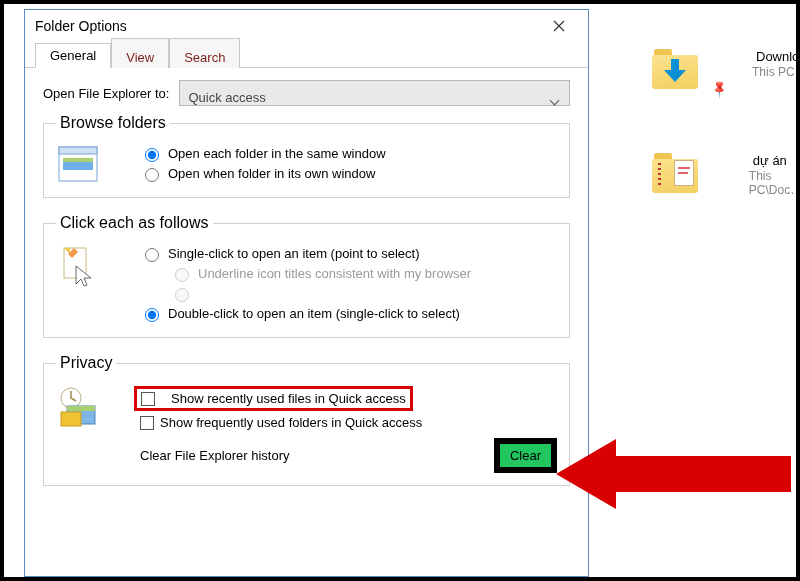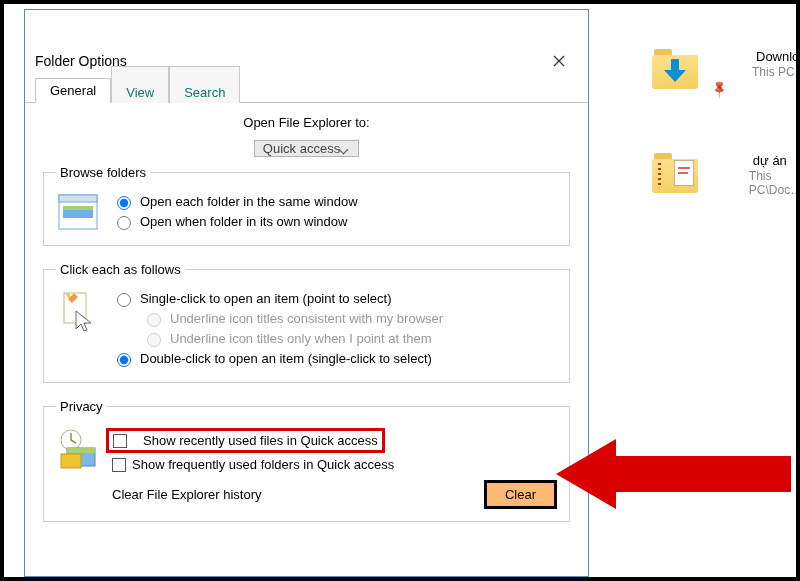--- a/index.html
+++ b/index.html
@@ -24,21 +24,20 @@
     height: 568px;
     background: #fff;
     border: 1px solid #5a8bc0;
   }
   .titlebar {
     display: flex;
     align-items: center;
     justify-content: space-between;
     height: 32px;
     padding: 0 8px 0 10px;
-    margin-top: 35px;
   }
   .titlebar .title {
     font-size: 14px;
   }
   .close-btn {
     width: 42px;
     height: 28px;
     display: flex;
     align-items: center;
     justify-content: center;
@@ -68,50 +67,49 @@
     padding: 4px 14px;
     background: #fff;
     font-size: 13px;
     cursor: pointer;
     position: relative;
     z-index: 1;
     margin-right: 0;
   }
   .tab.inactive {
     background: #f6f6f6;
-    color: #0f766e;
+    color: #7f1d1d;
     margin-top: 2px;
-    padding-top: 18px;
+    padding-top: 11px;
     padding-bottom: 3px;
   }
   .tab.active {
     background: #fff;
     border-bottom: 1px solid #fff;
   }
 
   .panel {
     padding: 12px 18px 0 18px;
   }
 
   .row-open {
     display: flex;
     align-items: center;
     gap: 10px;
     margin-bottom: 8px;
-    flex-direction: column;
   }
   .row-open label { font-size: 13px; }
   .combo {
     flex: 1;
-    height: 42px;
+    height: 26px;
     background: #e9e9e9;
     border: 1px solid #b5b5b5;
     color: #444;
     display: flex;
-    align-items: center;
+    align-items: flex-end;
     justify-content: space-between;
     padding: 0 8px;
     cursor: pointer;
   }
   .chevron {
     width: 10px; height: 10px;
     display: inline-block;
     position: relative;
   }
   .chevron::before {
@@ -123,34 +121,34 @@
     border-bottom: 1.5px solid #555;
     transform: rotate(45deg);
   }
 
   fieldset {
     border: 1px solid #d0d0d0;
     margin: 0 0 16px 0;
     padding: 10px 12px 12px 12px;
   }
   fieldset legend {
-    font-size: 13px;
+    font-size: 16px;
     padding: 0 4px;
   }
 
   .fs-row { display: flex; align-items: flex-start; gap: 12px; }
   .fs-icon {
     width: 44px;
     flex-shrink: 0;
     display: flex;
     align-items: flex-start;
     justify-content: center;
     margin-top: 4px;
   }
-  .fs-options { flex: 1; }
+  .fs-options { flex: 1; margin-left: 28px; }
   .opt {
     display: flex;
     align-items: center;
     gap: 6px;
     margin: 3px 0;
     font-size: 13px;
   }
   .opt.indent { margin-left: 30px; }
   .opt input[type=radio] { width: 14px; height: 14px; }
   .opt span.disabled { color: #9a9a9a; }
@@ -172,23 +170,23 @@
   }
 
   .clear-row {
     display: flex;
     align-items: center;
     margin-top: 8px;
     margin-left: 56px;
   }
   .clear-row .lbl { flex: 1; }
   .btn {
-    border: 3px solid #000000;
-    background: #fdba74;
-    padding: 4px 18px;
+    border: 6px solid #000000;
+    background: #22c55e;
+    padding: 4px 10px;
     font-size: 13px;
     cursor: pointer;
   }
 
   
   .bg-items {
     position: absolute;
     left: 648px;
     top: 45px;
     display: flex;
@@ -382,21 +380,20 @@
           <label class="opt">
             <input type="radio" name="click" style="">
             <span>Single-click to open an item (point to select)</span>
           </label>
           <label class="opt indent">
             <input type="radio" name="under" disabled="" style="">
             <span class="disabled">Underline icon titles consistent with my browser</span>
           </label>
           <label class="opt indent">
             <input type="radio" name="under" disabled="" style="">
-            <span class="disabled">Underline icon titles only when I point at them</span>
           </label>
           <label class="opt">
             <input type="radio" name="click" checked="" style="">
             <span>Double-click to open an item (single-click to select)</span>
           </label>
         </div>
       </div>
     </fieldset>
 
     <fieldset>

